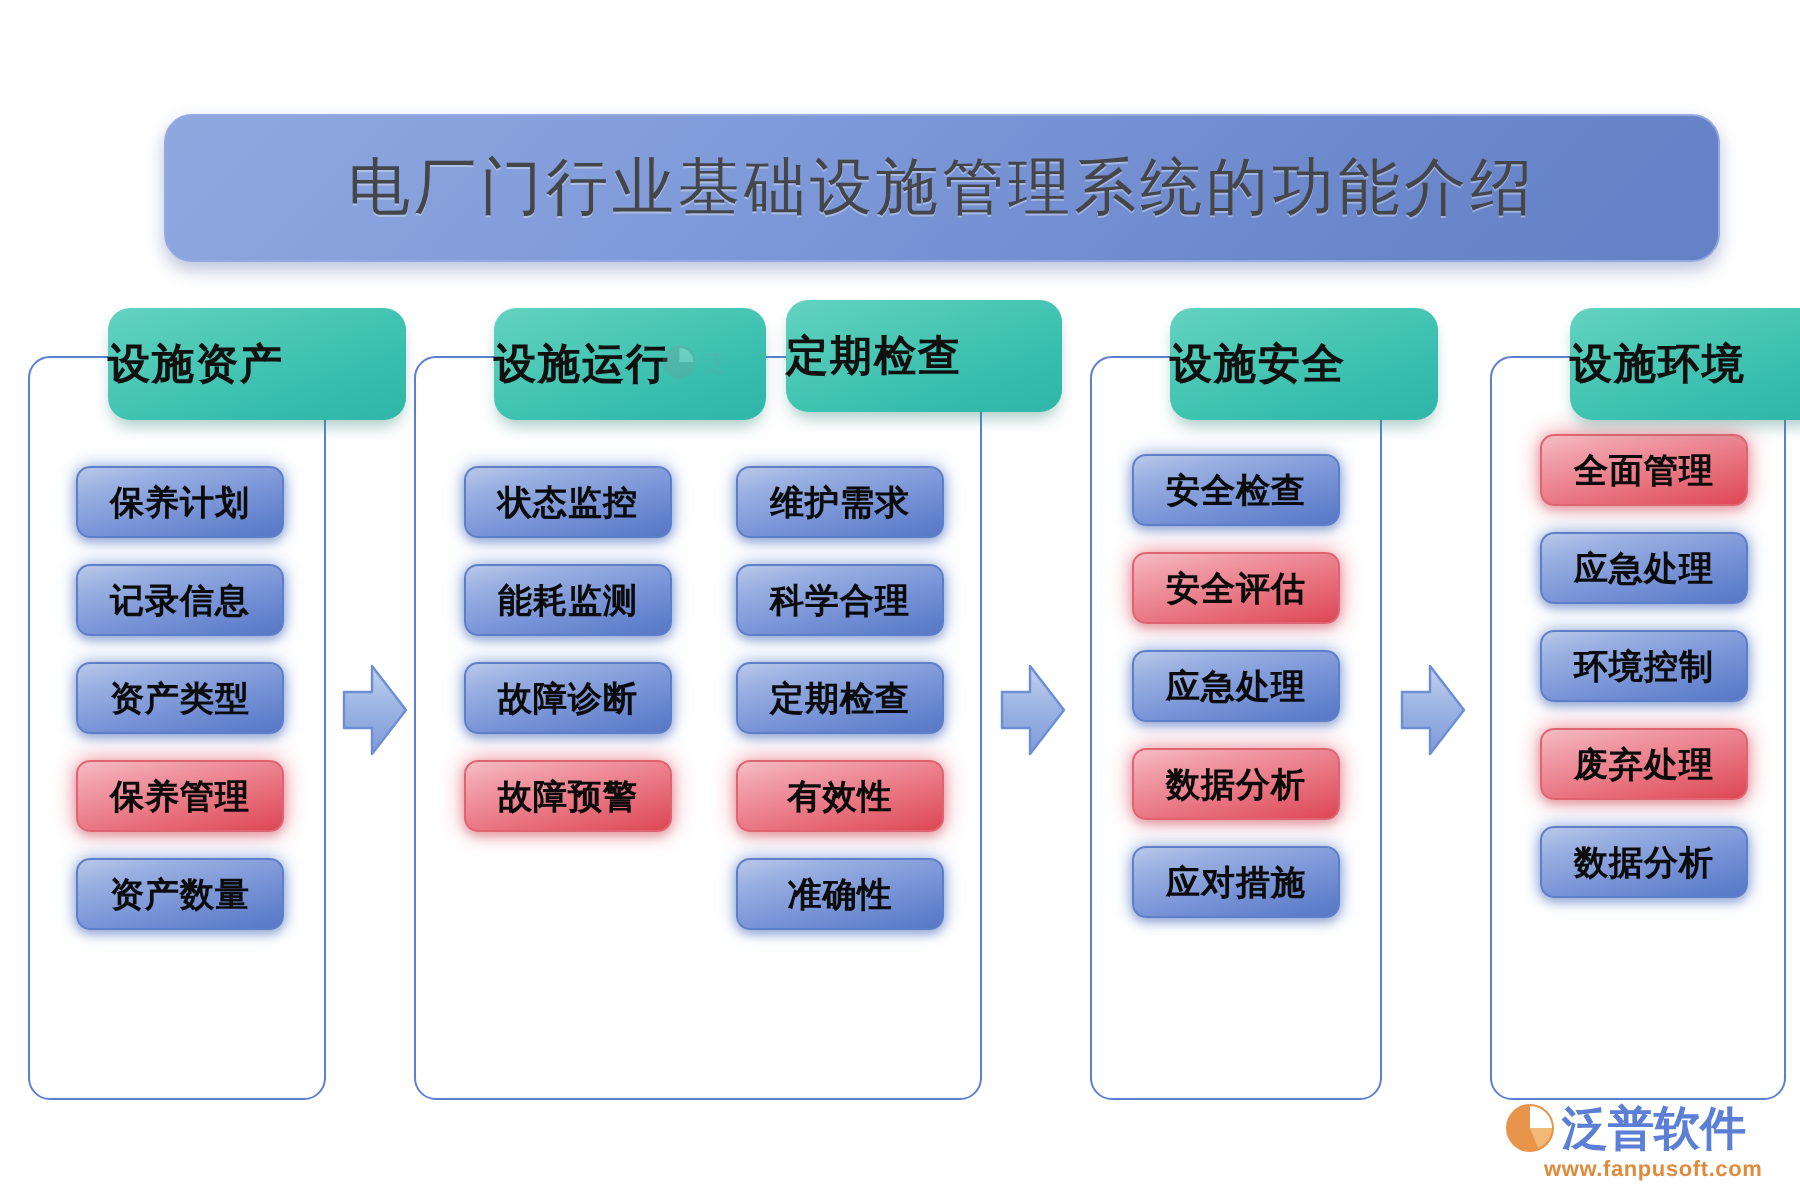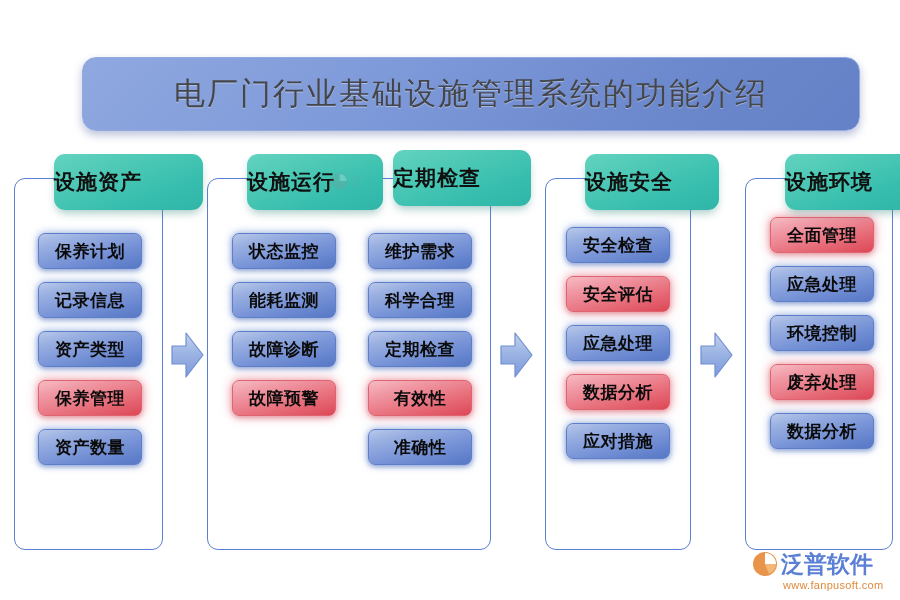--- a/index.html
+++ b/index.html
@@ -98,22 +98,22 @@
   }
 
   
   .logo{position:absolute;left:752px;top:551px;width:146px;height:44px;}
   .logo-row{display:flex;align-items:center;gap:3px;}
   .logo-text{
     font-size:23px;font-weight:700;color:#5b7fd4;letter-spacing:0px;
     font-family:"Liberation Serif","DejaVu Serif",serif;line-height:1;text-align:center;
   }
   .logo-url{
-    margin-top:2px;margin-left:31px;
-    font-size:11px;color:#e08a3c;letter-spacing:.3px;font-weight:400;
+    margin-top:2px;margin-left:20px;
+    font-size:11px;color:#e08a3c;letter-spacing:.3px;font-weight:700;
     font-family:"Liberation Sans","DejaVu Sans",sans-serif;
   }
 </style>
 </head>
 <body>
 
 <div id="stage">
 
   <div class="title-bar">
     <div class="title-text">电厂门行业基础设施管理系统的功能介绍</div>

